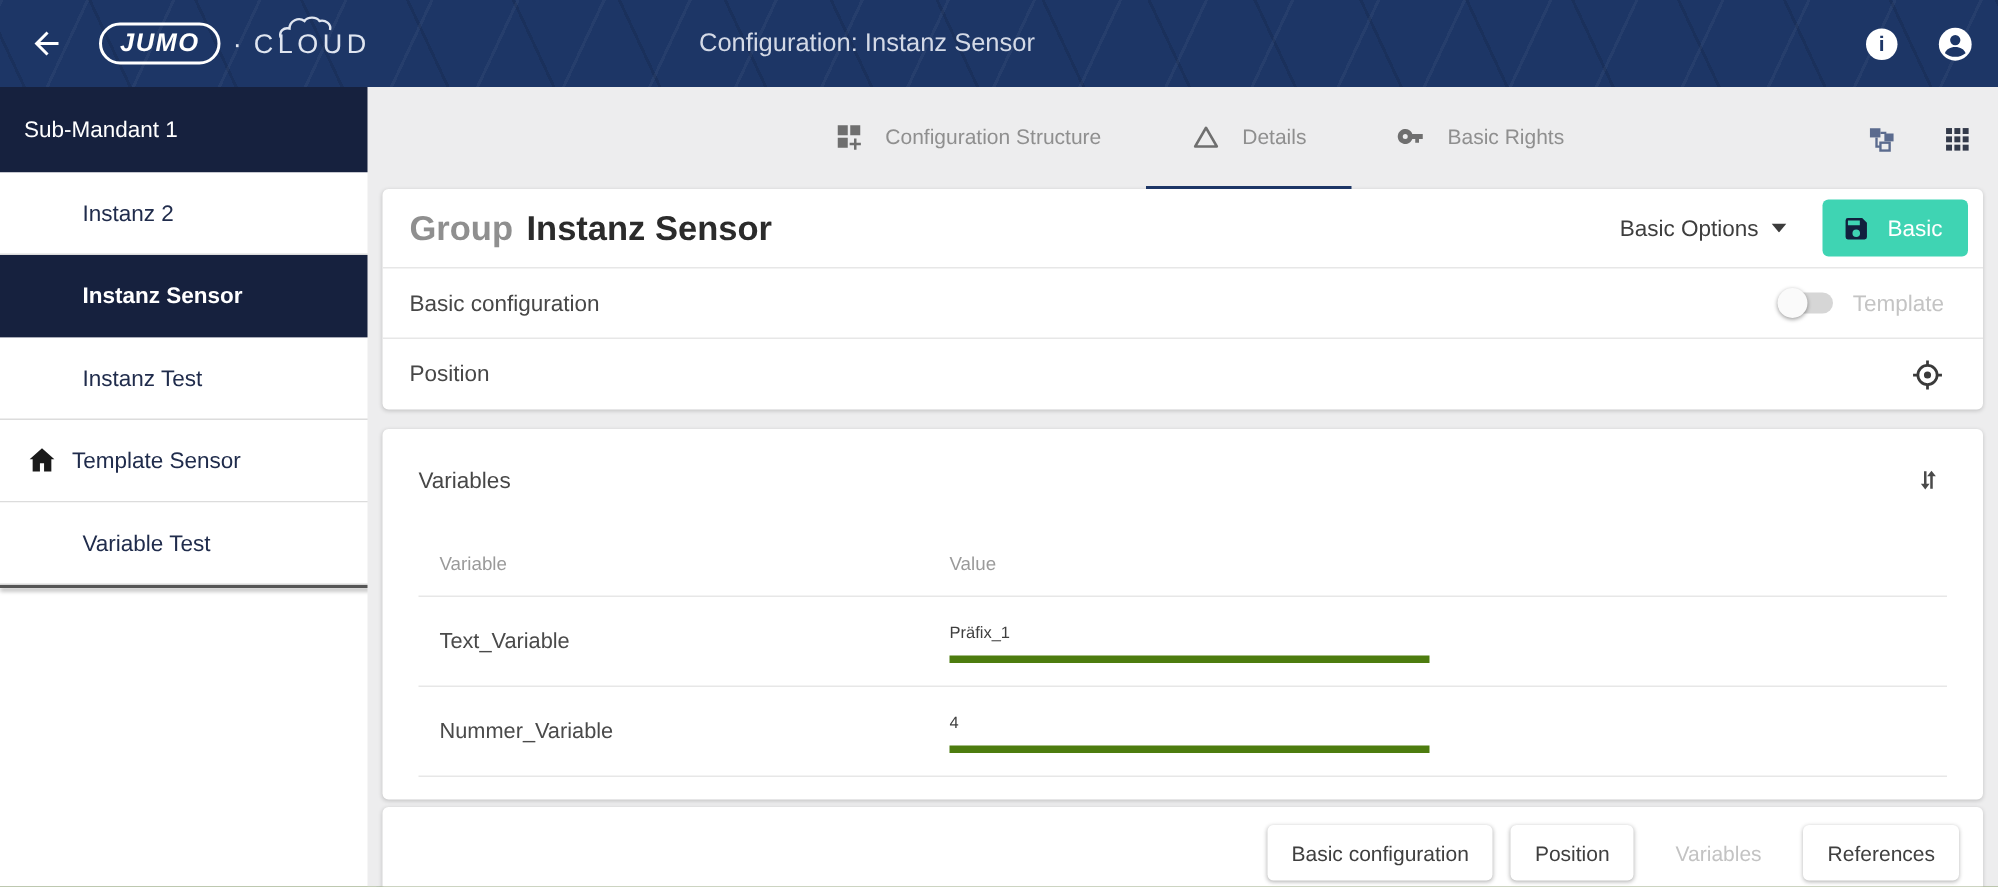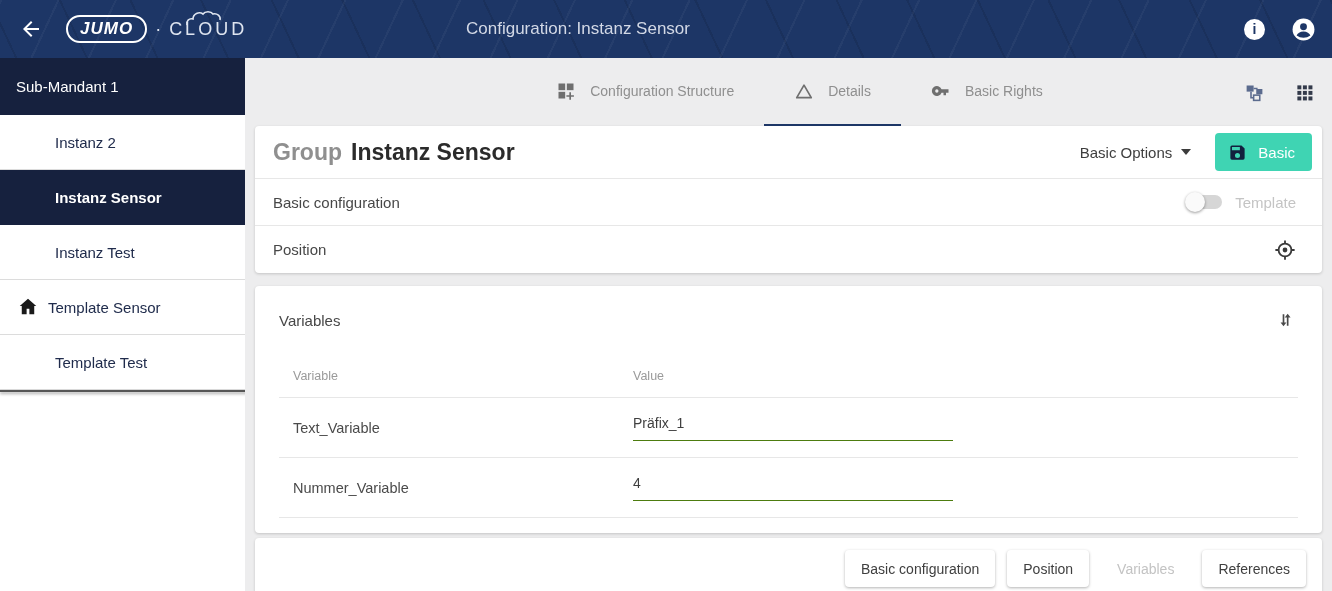--- a/index.html
+++ b/index.html
@@ -100,22 +100,22 @@
   
   .card-variables { margin-top:13px; padding-bottom:15px; }
   .vars-title-row { height:68px; display:flex; align-items:center; padding:0 26px 0 24px; font-size:15px; color:#474747; }
   .vars-title-row .sort { margin-left:auto; background:none; border:none; cursor:pointer; display:flex; }
   .vtable { margin:0 24px; }
   .vhead, .vrow { display:grid; grid-template-columns:354px 1fr; align-items:center; border-bottom:1px solid #e7e7e7; }
   .vhead { height:44px; color:#9a9a9a; font-size:12.5px; }
   .vrow { height:60px; font-size:14.5px; color:#4a4a4a; }
   .vhead > :first-child, .vrow > :first-child { padding-left:14px; }
   .vinput {
-    border:none; outline:none; border-bottom:1px solid #4d7c0f; width:320px;
-    font-size:14px; color:#3f3f3f; padding:0 0 9px; background:transparent; font-family:inherit;
+    border:none; outline:none; border-bottom:5px solid #4d7c0f; width:320px;
+    font-size:11px; color:#3f3f3f; padding:0 0 9px; background:transparent; font-family:inherit;
   }
 
   
   .card-footer { margin-top:5px; height:61px; display:flex; align-items:center; justify-content:flex-end; gap:12px; padding-right:16px; }
   .fbtn {
     height:37px; padding:0 16px; background:#fff; border:none; border-radius:4px;
     box-shadow:0 1px 3px rgba(0,0,0,.3); font-size:14px; color:#3f3f3f; cursor:pointer; font-family:inherit;
   }
   .fbtn.disabled { box-shadow:none; background:transparent; color:#c3c3c3; cursor:default; }
 </style>
@@ -175,21 +175,21 @@
       </div>
       <div class="side-item has-icon">
         <span class="item-icon">
           <svg width="22" height="22" viewBox="0 0 24 24">
               <path d="M12 3 3 11h2.2v9h5.3v-6h3v6h5.3v-9H21z" fill="#1a1a1a"></path>
             </svg>
         </span>
         <span>Template Sensor</span>
       </div>
       <div class="side-item">
-        <span>Template Test</span>
+        <span>Variable Test</span>
       </div>
       <div class="sidebar-end"></div>
     </nav>
   </aside>
 
   <main class="main">
 
     <div class="tabbar">
       <div class="tab">
         <span style="display:flex;">

